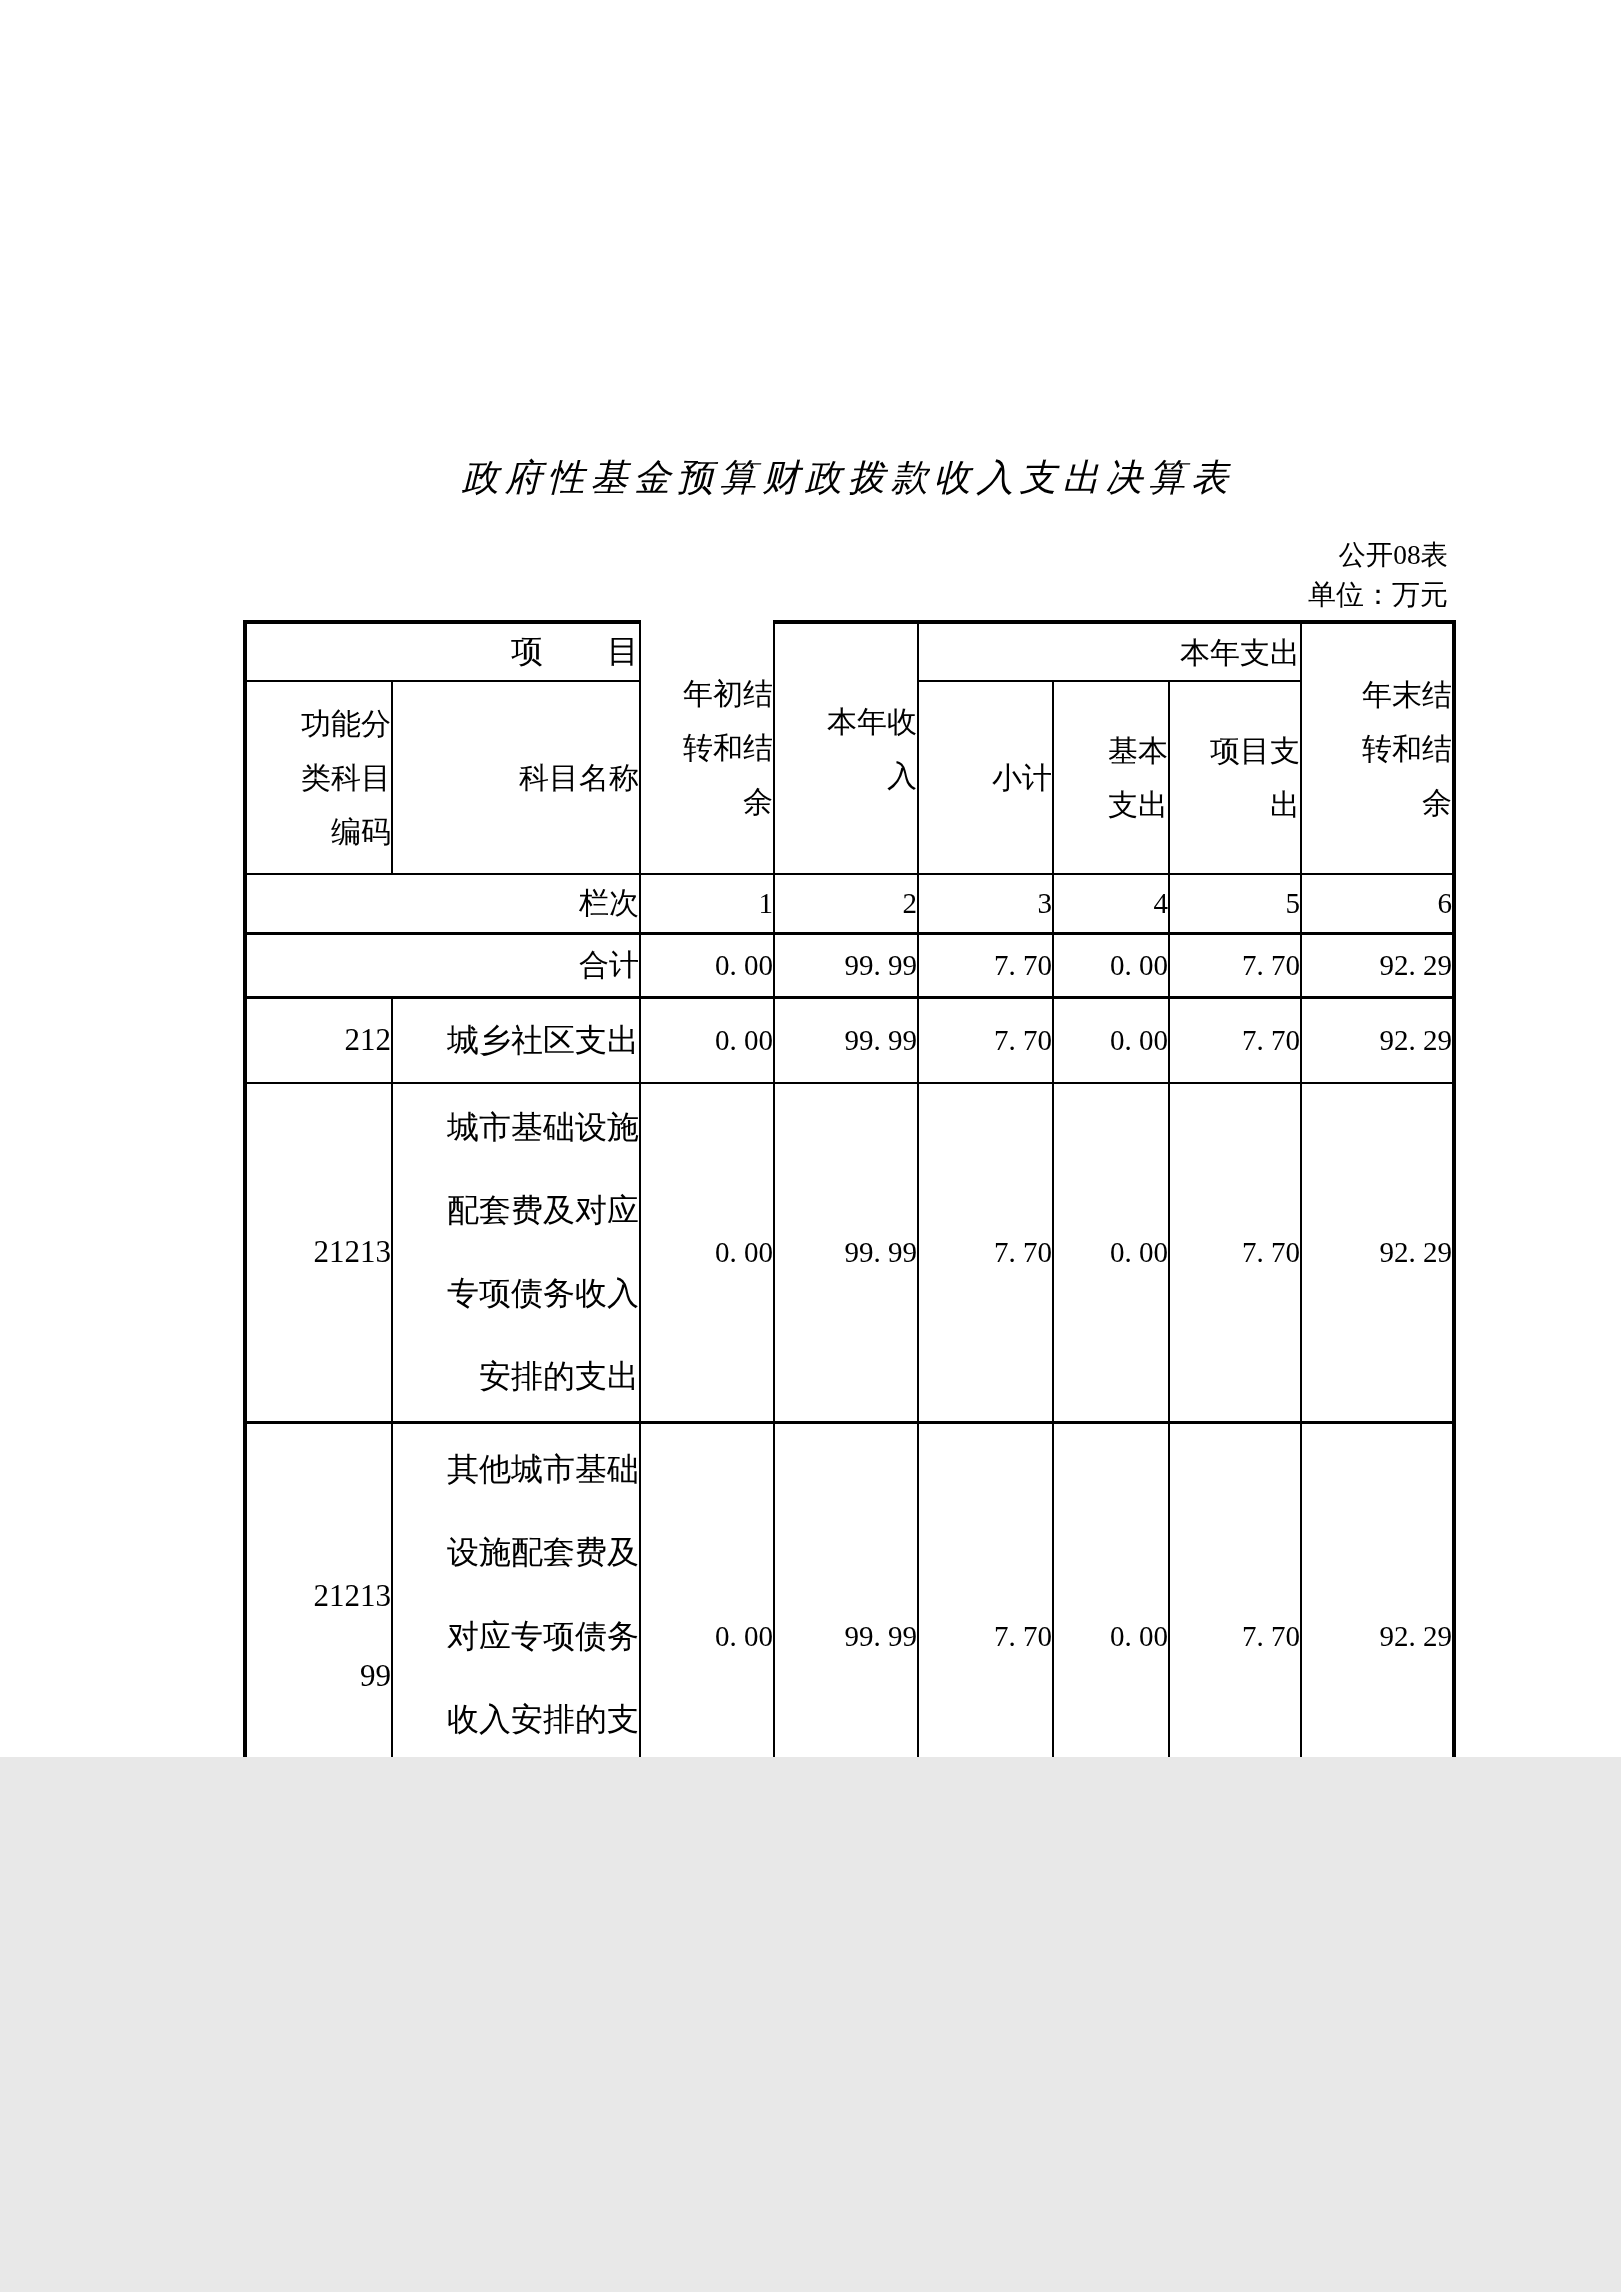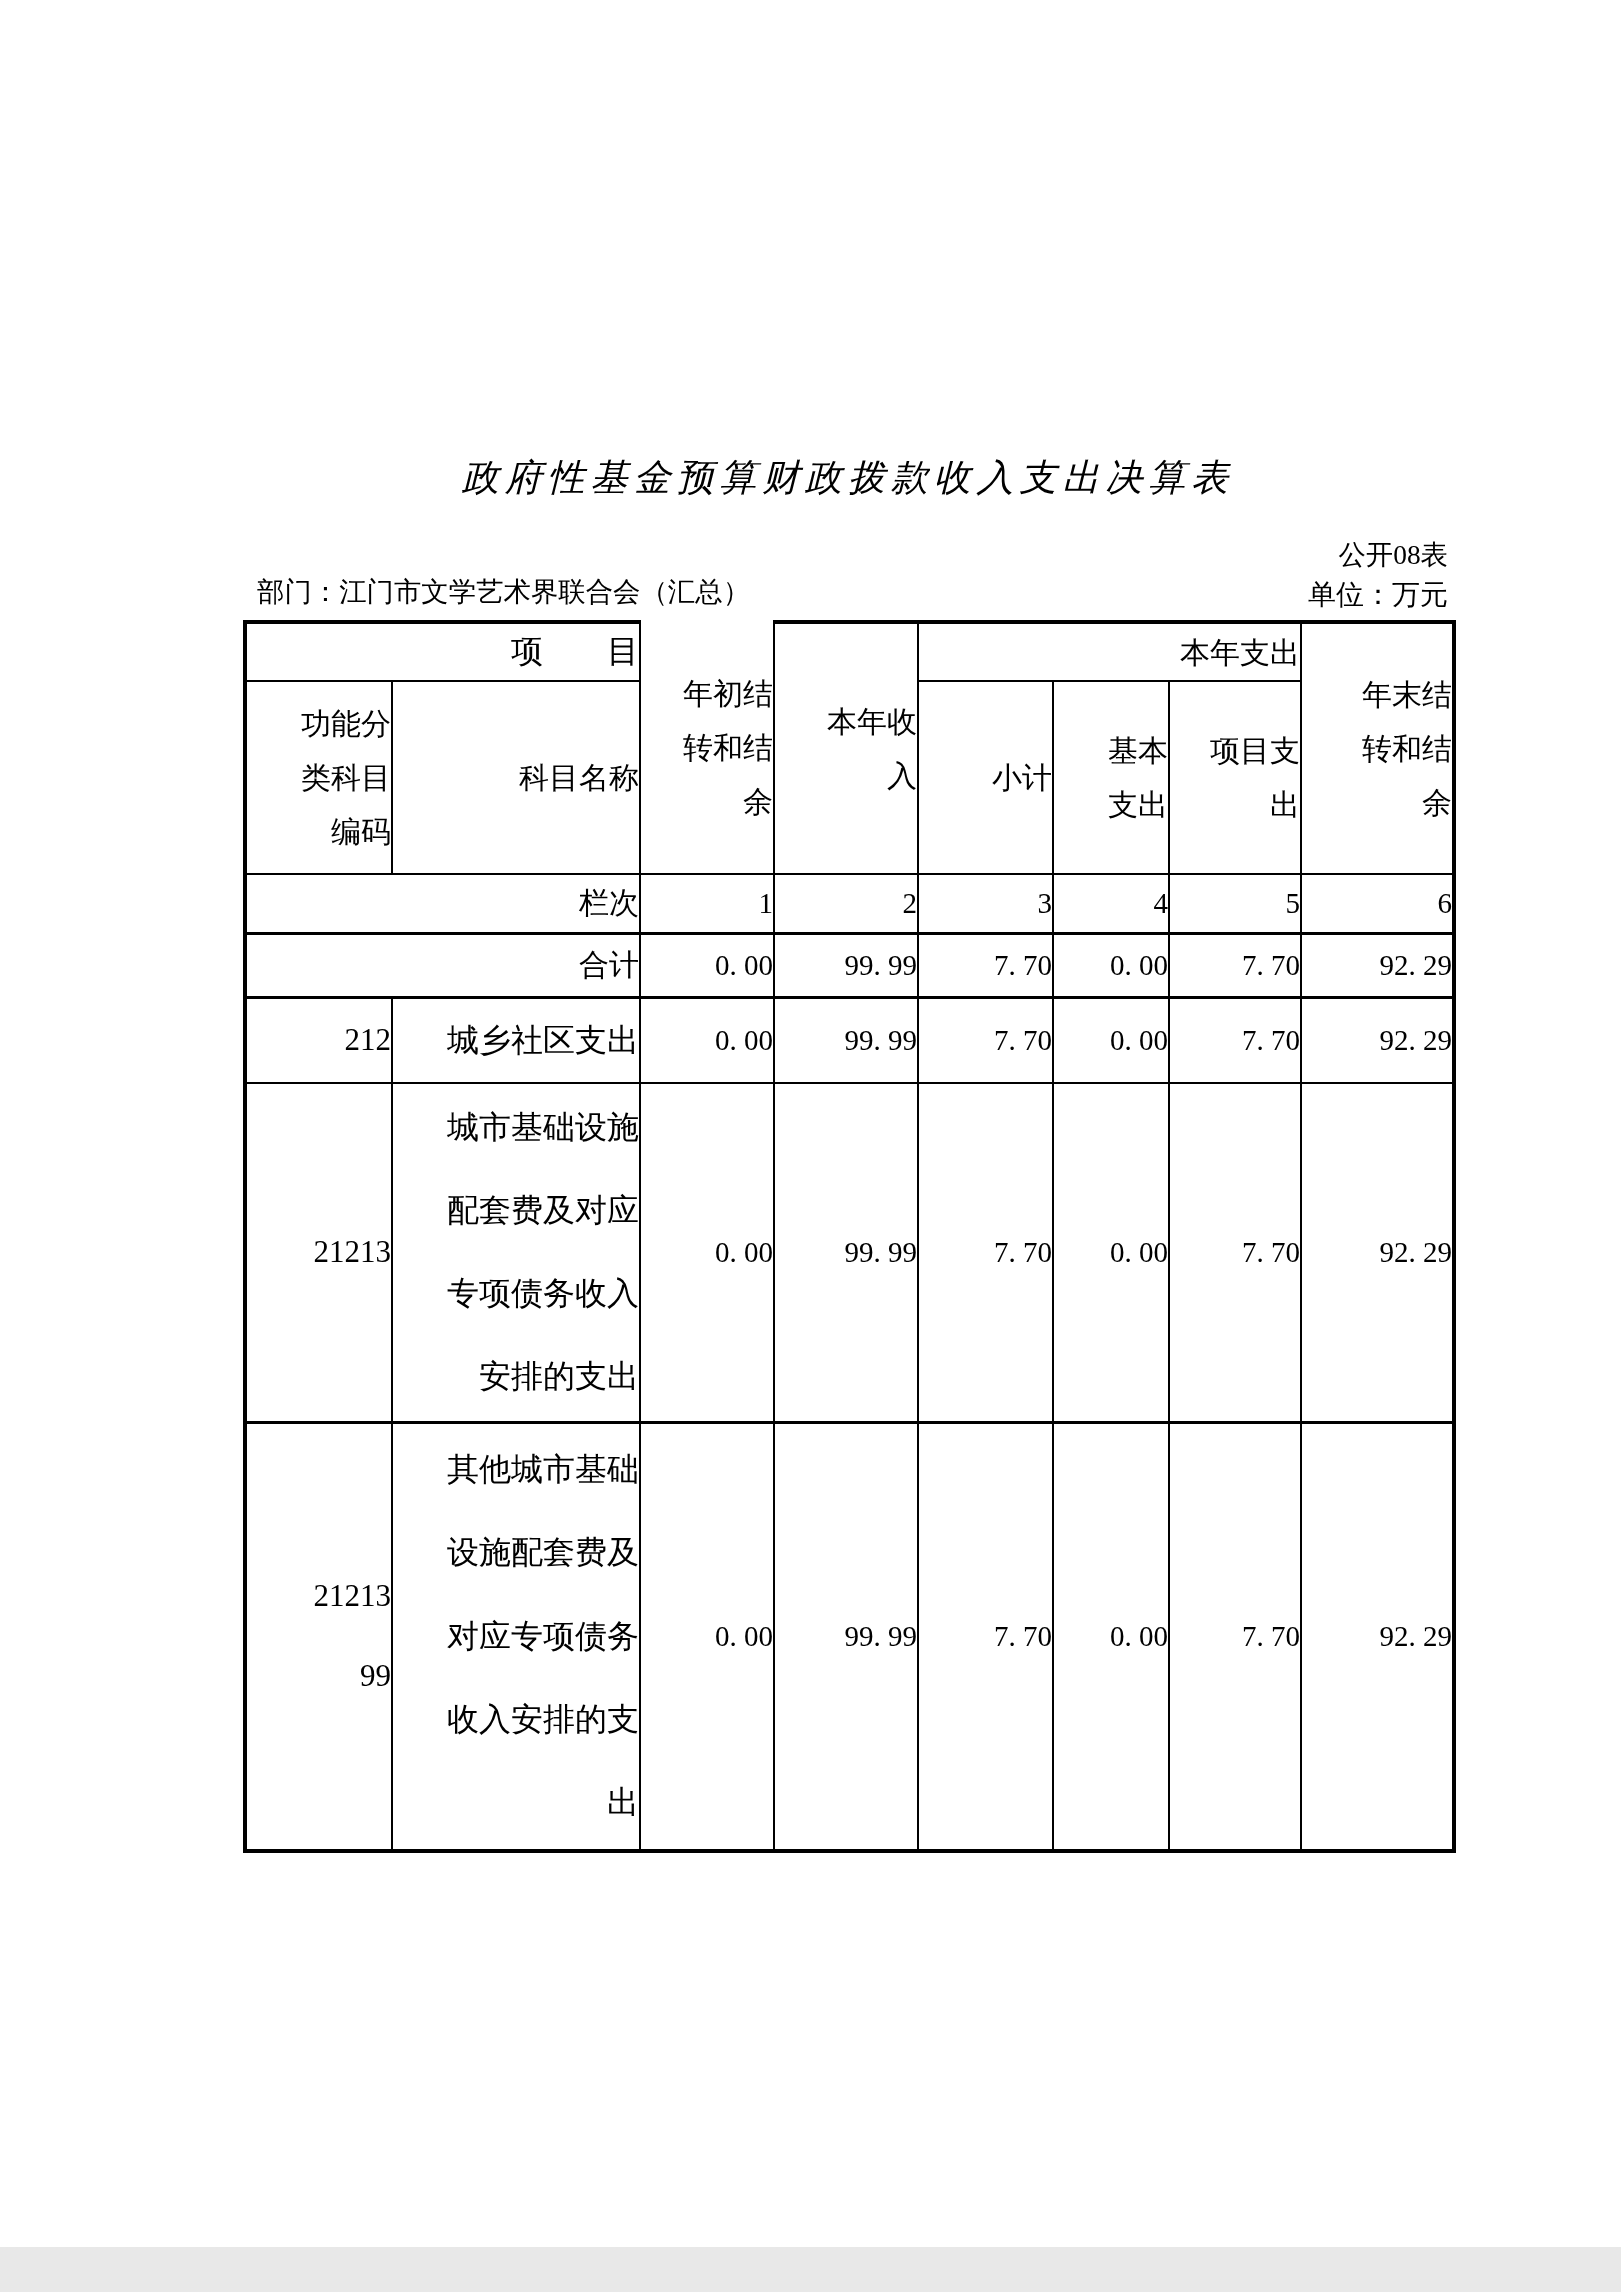--- a/index.html
+++ b/index.html
@@ -1,18 +1,18 @@
 <!DOCTYPE html>
 <html><head>
 <meta charset="utf-8">
 <style>
   html,body{margin:0;padding:0;background:#e8e8e8;}
   .page{
     position:relative;
-    width:1621px;height:2247px;
+    width:1621px;height:1757px;
     background:#ffffff;
     overflow:hidden;
     font-family:"Liberation Serif","DejaVu Serif",serif;
     color:#000;
   }
   .doc-title{
     position:absolute;
     left:243px;top:453px;width:1210px;
     text-align:center;
     font-size:37px;
@@ -76,21 +76,20 @@
   td.code{font-size:31px;text-align:left;padding-left:12.7px;line-height:2.6;white-space:pre-line;}
   td.name{font-size:32px;text-align:left;padding-left:11.8px;line-height:2.6;white-space:pre-line;}
 </style>
 </head>
 <body>
 
 <div class="page">
 
   <div class="doc-title">政府性基金预算财政拨款收入支出决算表</div>
   <div class="form-number">公开08表</div>
-  <div class="dept-line">部门：江门市文学艺术界联合会（汇总）</div>
   <div class="unit-line">单位：万元</div>
 
   <table class="budget">
     <colgroup>
       <col style="width:147px">
         <col style="width:248px">
         <col style="width:134px">
         <col style="width:144px">
       <col style="width:135px">
         <col style="width:116px">

